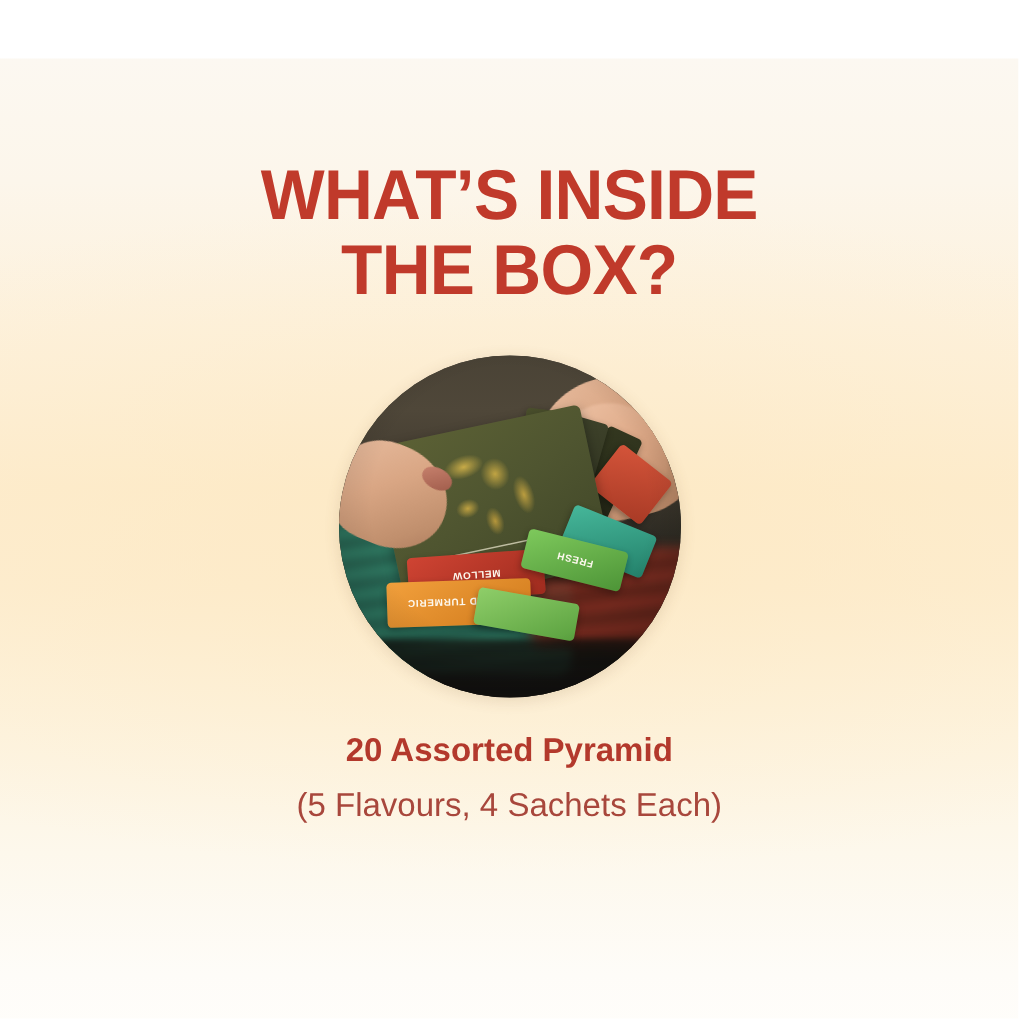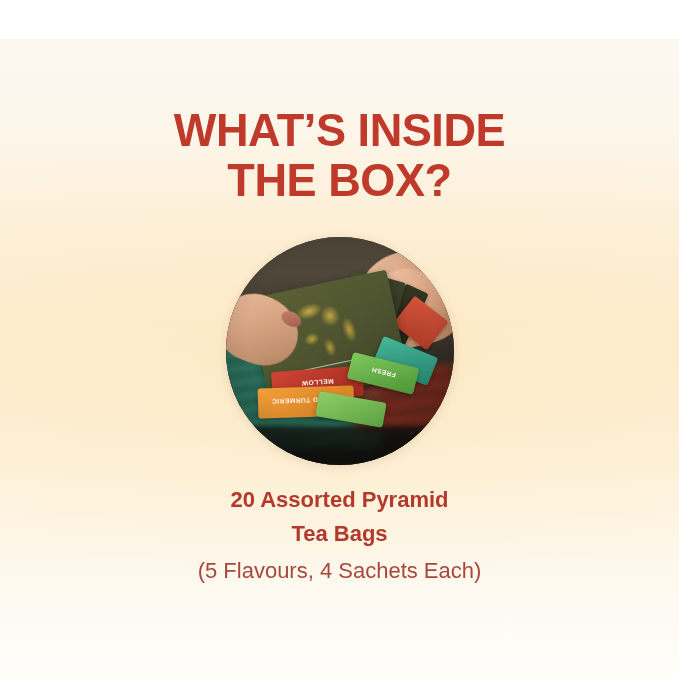--- a/index.html
+++ b/index.html
@@ -360,19 +360,18 @@
         </div>
         <div class="sachet s-green2"></div>
 
         <div class="photo-vignette"></div>
       </div>
     </div>
 
     <div class="caption">
       <div class="caption-main">
         <span class="cap-line">20 Assorted Pyramid</span>
-        <span class="cap-line">Tea Bags</span>
       </div>
       <div class="caption-sub">(5 Flavours, 4 Sachets Each)</div>
     </div>
 
   </div>
 </div>
 
 </body></html>

